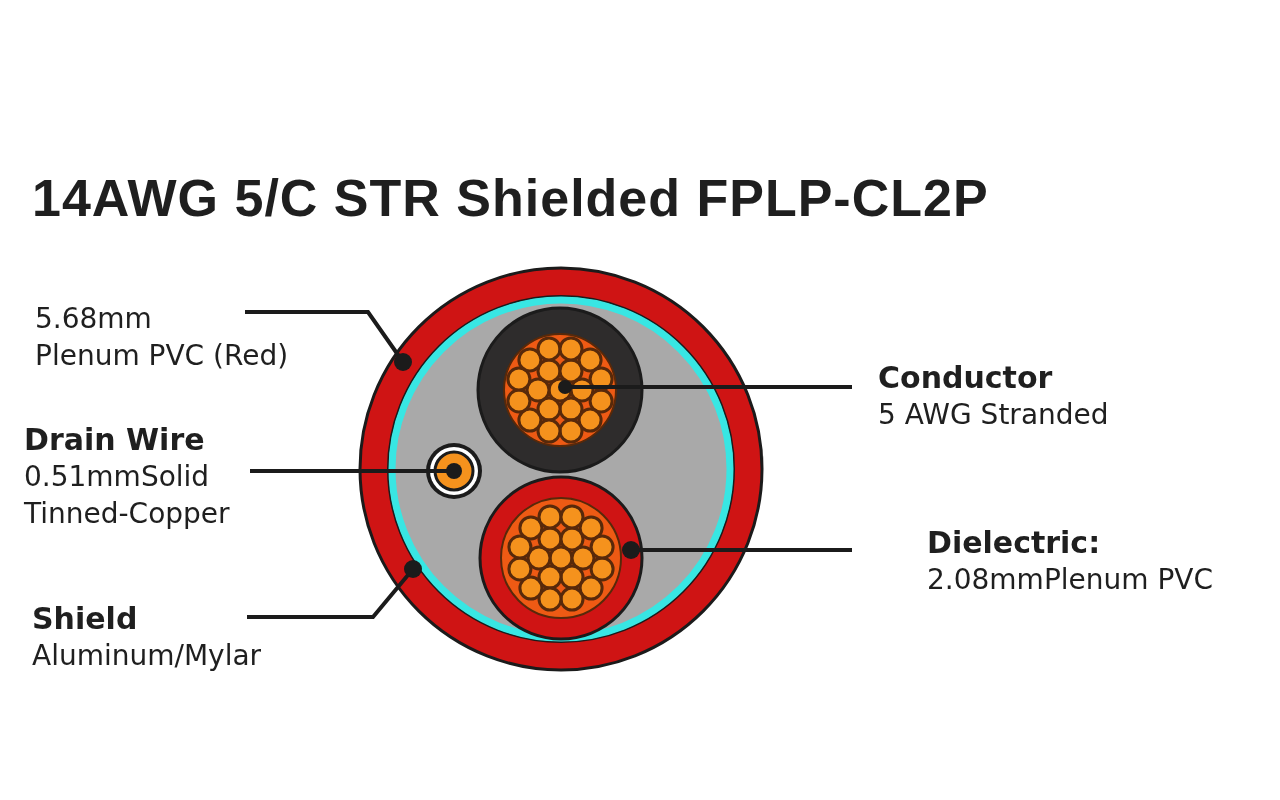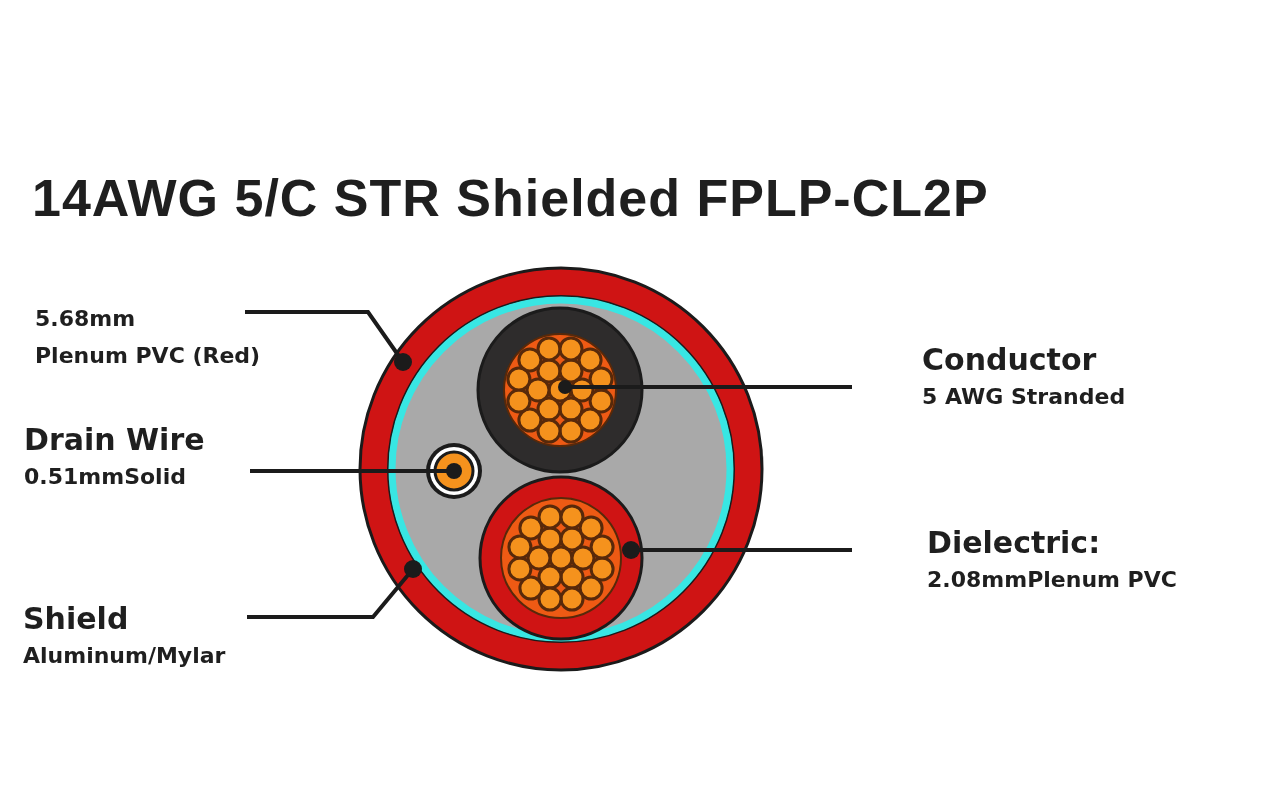--- a/index.html
+++ b/index.html
@@ -28,21 +28,21 @@
   .strand{fill:var(--strand_orange,#f5921d);stroke:var(--strand_outline,#58290a);stroke-width:3;}
   .drain-outer{fill:var(--line_black,#1b1b1b);}
   .drain-white{fill:var(--drain_white,#ffffff);}
   .drain-core{fill:var(--strand_orange,#f5921d);stroke:var(--line_black,#1b1b1b);stroke-width:3;}
   .leaders line,.leaders polyline{fill:none;stroke:var(--line_black,#1b1b1b);stroke-width:4;}
   .dot{fill:var(--line_black,#1b1b1b);}
 
   
   .label-block{position:absolute;white-space:nowrap;}
   .label-heading{font-size:30px;font-weight:bold;line-height:37px;}
-  .label-line{font-size:22px;font-weight:bold;line-height:37px;}
+  .label-line{font-size:28px;font-weight:normal;line-height:37px;}
 </style>
 </head>
 <body>
 
 <div class="page-title">14AWG 5/C STR Shielded FPLP-CL2P</div>
 
 <svg class="diagram" viewBox="0 0 1280 800" aria-hidden="true">
   <defs>
     <g id="strand-bundle">
       <circle class="strand" cx="0" cy="0" r="11"></circle>
@@ -110,28 +110,29 @@
 </svg>
 
 <div class="label-block" style="left:35px;top:300px;">
   <div class="label-line">5.68mm</div>
   <div class="label-line">Plenum PVC (Red)</div>
 </div>
 
 <div class="label-block" style="left:24px;top:421px;">
   <div class="label-heading">Drain Wire</div>
   <div class="label-line">0.51mmSolid</div>
+  <div class="label-line">Tinned-Copper</div>
 </div>
 
-<div class="label-block" style="left:23px;top:600px;">
+<div class="label-block" style="left:32px;top:600px;">
   <div class="label-heading">Shield</div>
   <div class="label-line">Aluminum/Mylar</div>
 </div>
 
-<div class="label-block" style="left:878px;top:341px;margin-left:44px;">
+<div class="label-block" style="left:878px;top:359px;">
   <div class="label-heading">Conductor</div>
   <div class="label-line">5 AWG Stranded</div>
 </div>
 
 <div class="label-block" style="left:927px;top:524px;">
   <div class="label-heading">Dielectric:</div>
   <div class="label-line">2.08mmPlenum PVC</div>
 </div>
 
 </body></html>

